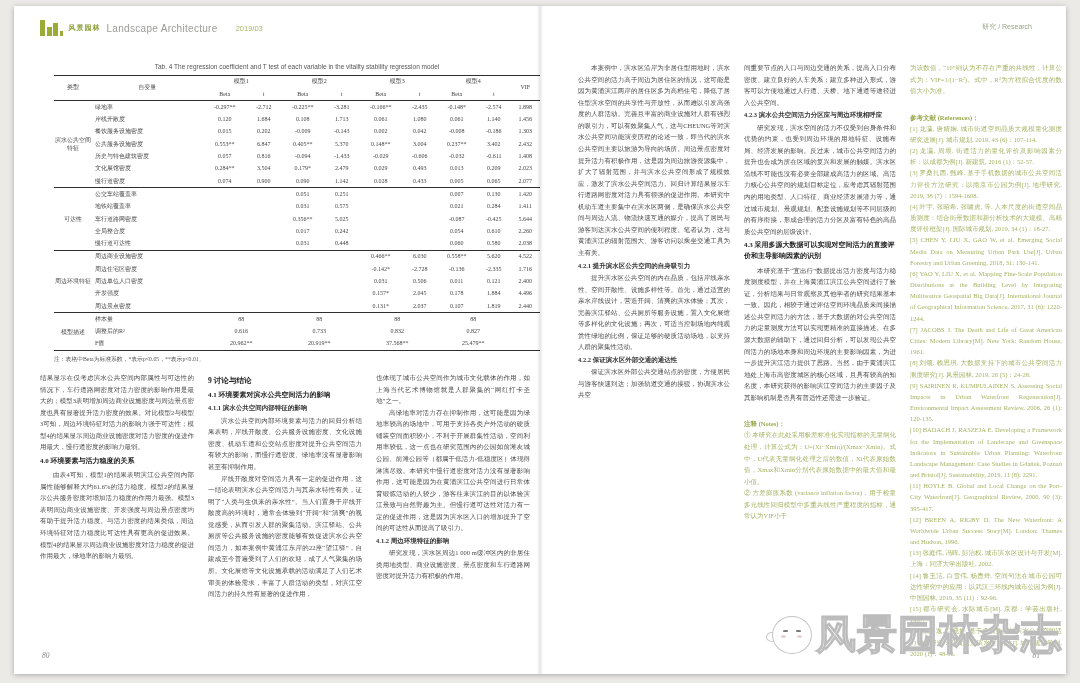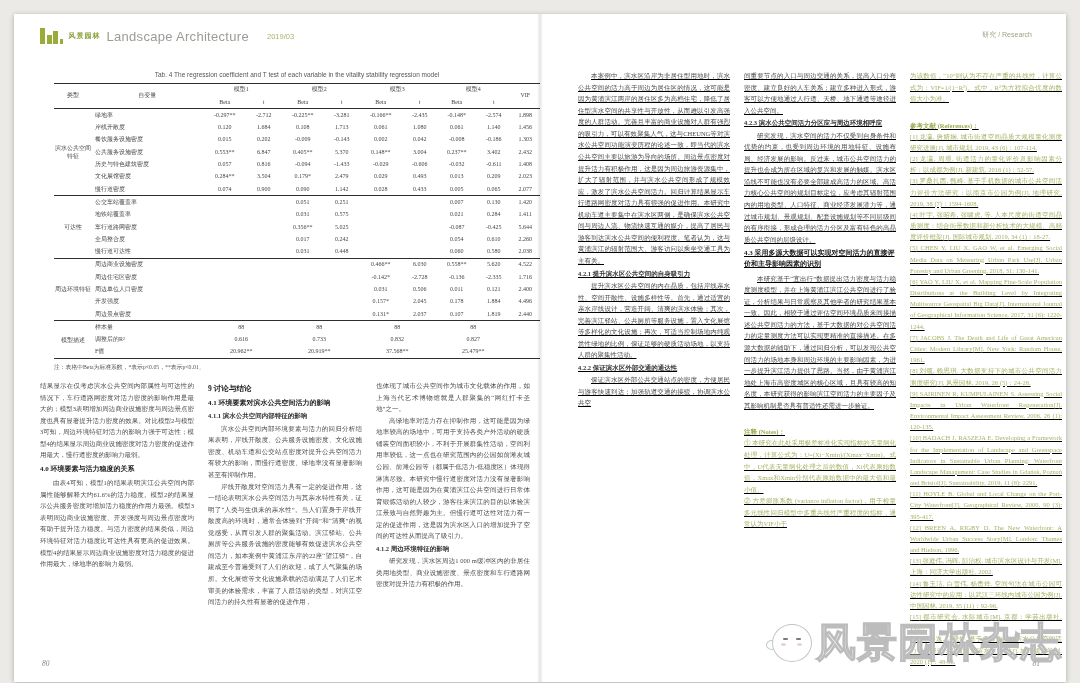--- a/index.html
+++ b/index.html
@@ -3,39 +3,39 @@
 <meta charset="utf-8">
 <style>
   html,body{margin:0;padding:0;}
   body{
     width:1080px;height:683px;position:relative;
     background:#eceae7;
     font-family:"Liberation Serif", serif;
     overflow:hidden;
   }
   .spread{
-    position:absolute;left:14px;top:14px;width:1052px;height:668px;
+    position:absolute;left:14px;top:6px;width:1052px;height:668px;
     background:#ffffff;
     box-shadow:0 1px 5px rgba(0,0,0,.28);
   }
   .fold{
     position:absolute;left:523px;top:0;width:6px;height:100%;
     background:linear-gradient(90deg,rgba(0,0,0,0) 0%,rgba(0,0,0,.10) 50%,rgba(0,0,0,0) 100%);
     pointer-events:none;
   }
   
   .hdr-left{position:absolute;left:26px;top:14px;display:flex;align-items:center;gap:6px;}
   .logo{display:flex;align-items:flex-end;gap:1.5px;height:16px;}
   .logo i{display:block;background:#9aab38;}
   .logo .b1{width:5px;height:16px;}
   .logo .b2{width:5px;height:9px;}
   .logo .b3{width:5px;height:13px;}
   .logo .b4{width:3px;height:5px;}
   .journal-cn{color:#8ba03a;font-weight:bold;font-size:7px;letter-spacing:1px;}
-  .journal-en{color:#9b9b96;font-size:13px;letter-spacing:.3px;font-family:"Liberation Sans",sans-serif;text-align:right;}
+  .journal-en{color:#9b9b96;font-size:10px;letter-spacing:.3px;font-family:"Liberation Sans",sans-serif;text-align:right;}
   .issue{color:#a9b469;font-size:7.5px;margin-left:12px;font-family:"Liberation Sans",sans-serif;}
   .hdr-right{position:absolute;right:34px;top:16px;font-size:7px;color:#9aa584;font-family:"Liberation Sans",sans-serif;}
   .pageno{position:absolute;bottom:14px;font-size:7.5px;color:#888;font-style:italic;}
   .pageno.left{left:28px;}
   .pageno.right{right:26px;margin-top:16px;}
 
   
   .tbl-wrap{position:absolute;left:40px;top:56px;width:486px;}
   .tbl-title-cn{text-align:center;font-size:7px;color:#333;line-height:1.6;}
   .tbl-title-en{text-align:center;font-size:6.5px;color:#555;line-height:1.5;margin-bottom:3px;font-family:"Liberation Sans",sans-serif;}
@@ -47,21 +47,21 @@
   #reg-table td.lbl{text-align:left;padding-left:3px;}
   #reg-table td.grp{width:36px;line-height:1.4;}
   .tbl-note{font-size:5.8px;color:#555;margin-top:3.5px;line-height:1.5;}
 
   
   .cols{position:absolute;display:flex;}
   .cols .col{overflow:hidden;}
   .lp-cols{left:26px;top:366px;width:492px;height:284px;gap:14px;}
   .lp-cols .col{width:154px;height:100%;}
   .rp-cols{left:564px;top:56px;width:484px;height:596px;gap:14px;}
-  .rp-cols .col{width:152px;height:100%;text-decoration:underline;}
+  .rp-cols .col{width:152px;height:100%;}
   .blk{margin:0;font-size:6.5px;line-height:1.78;color:#4a4a4a;text-align:justify;}
   .blk.p{text-indent:2em;}
   .blk.pc{text-indent:0;}
   .blk.h1{font-size:7.6px;font-weight:bold;color:#222;margin:3px 0 2px;text-align:left;line-height:1.6;}
   .blk.h2{font-size:7px;font-weight:bold;color:#222;margin:3px 0 2px;text-align:left;line-height:1.6;}
   .blk.h3{font-size:6.5px;font-weight:bold;color:#333;margin:2px 0 1px;text-align:left;line-height:1.6;}
   .blk.gh{color:#9cab4f;font-weight:bold;font-size:6.5px;margin-top:7px;text-align:left;line-height:1.7;}
   .blk.note{color:#a5b364;}
   .blk.ref{color:#a5b364;line-height:1.72;}
   .blk.gap{height:8px;}

